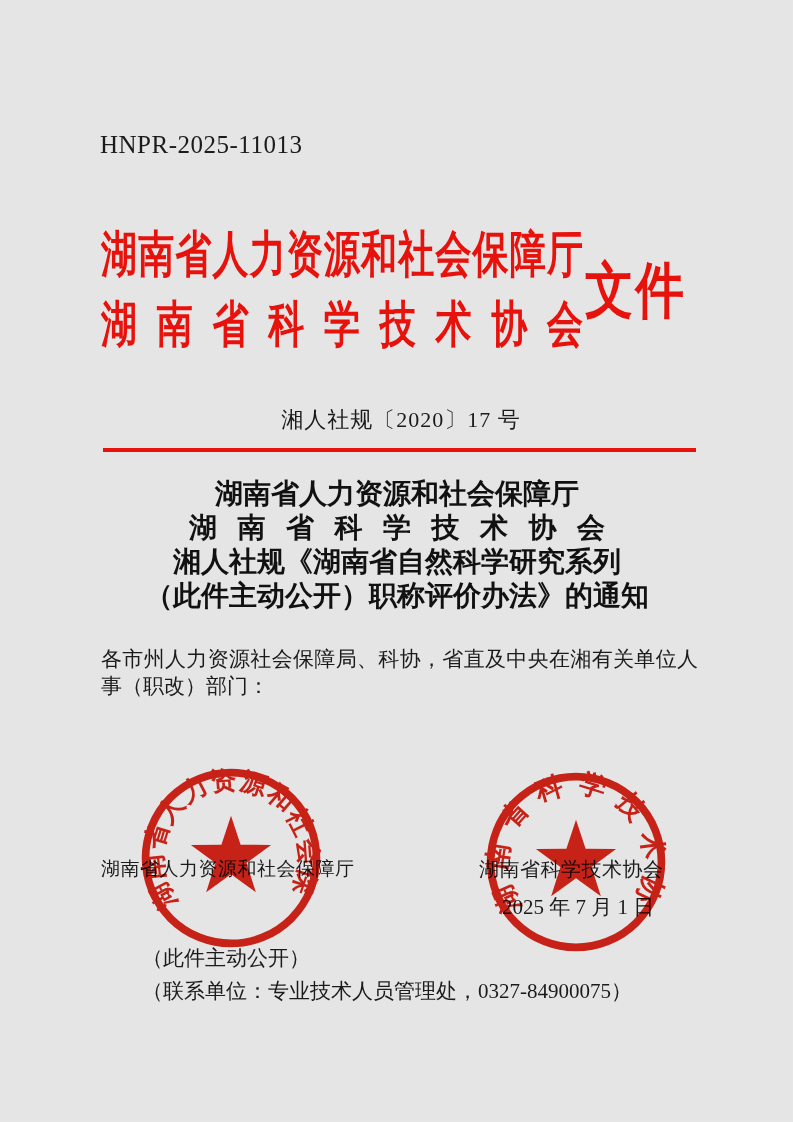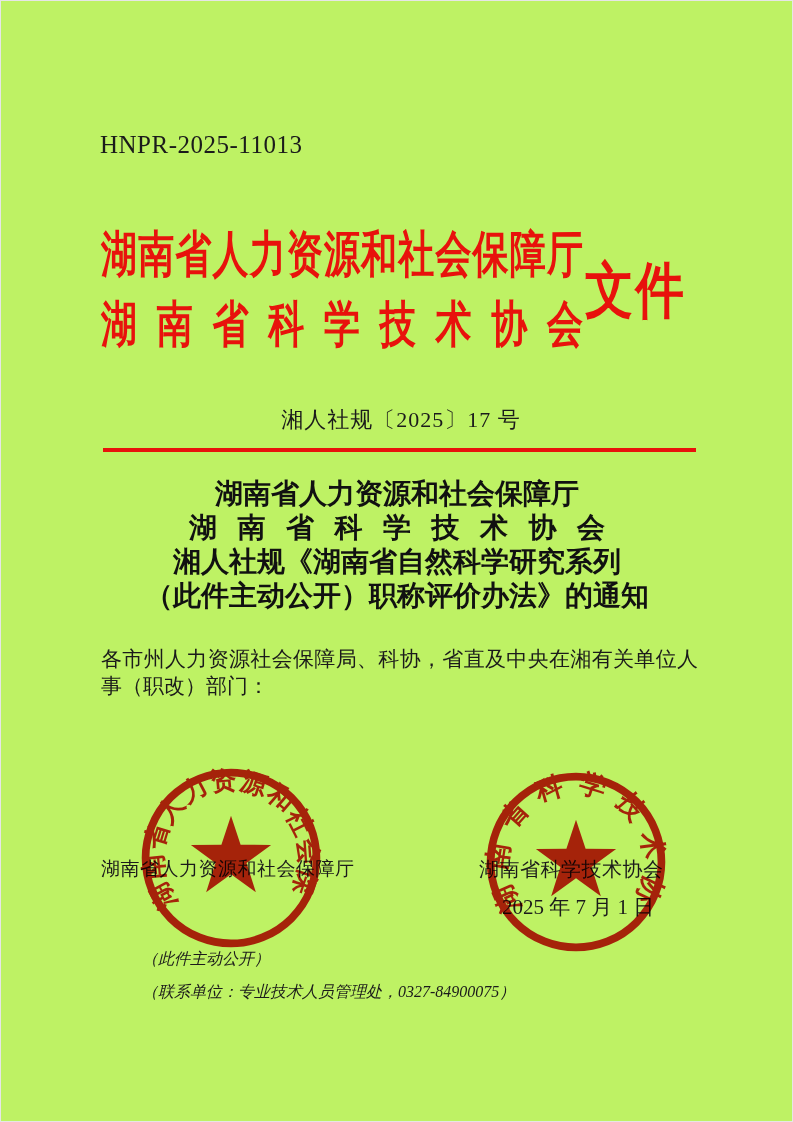--- a/index.html
+++ b/index.html
@@ -1,17 +1,17 @@
 <!DOCTYPE html>
 <html><head>
 <meta charset="utf-8">
 <style>
   html,body{margin:0;padding:0;background:#fff;}
   .page{
-    position:relative;width:793px;height:1122px;background:#bef264;
+    position:relative;width:793px;height:1122px;background:#e5e5e5;
     font-family:"Liberation Serif","DejaVu Serif",serif;color:#1b1b1b;
     overflow:hidden;border:1px solid #e6e6e6;box-sizing:border-box;
   }
   .abs{position:absolute;}
   
   .doc-code{left:99px;top:130px;font-size:25px;letter-spacing:0.5px;}
   .hdr-line{
     left:100px;width:482px;height:40px;display:flex;justify-content:space-between;
     font-size:36px;font-weight:bold;line-height:1;color:#e8120c;
     transform:scaleY(1.38);transform-origin:50% 0;
@@ -34,21 +34,21 @@
   .title-spread{display:flex;justify-content:space-between;width:416px;margin:0 auto;}
   
   .body-block{left:100px;top:645px;width:597px;font-size:21px;line-height:27px;text-align:justify;}
   .body-block p{margin:0;}
   .indent{text-indent:2em;}
   
   .sig-left{left:100px;top:855px;font-size:19px;letter-spacing:0.5px;white-space:nowrap;}
   .sig-right{left:478px;top:855px;font-size:20px;letter-spacing:0.5px;white-space:nowrap;}
   .sig-date{left:501px;top:892px;font-size:21px;white-space:nowrap;}
   
-  .footer-block{left:141px;top:941px;font-size:16px;line-height:33px;white-space:nowrap;font-style:italic;}
+  .footer-block{left:141px;top:941px;font-size:21px;line-height:33px;white-space:nowrap;}
   
   .seal{width:192px;height:192px;mix-blend-mode:multiply;opacity:0.93;}
   .seal-left{left:134px;top:761px;}
   .seal-right{left:479px;top:765px;}
   .seal text{font-family:"Liberation Serif","DejaVu Serif",serif;font-weight:bold;}
 </style>
 </head>
 <body>
 
 <div class="page">
@@ -76,21 +76,21 @@
       <span>省</span>
       <span>科</span>
       <span>学</span>
       <span>技</span>
       <span>术</span>
       <span>协</span>
       <span>会</span>
     </div>
   <div class="abs doc-word">文件</div>
 
-  <div class="abs doc-number">湘人社规〔2025〕17 号</div>
+  <div class="abs doc-number">湘人社规〔2020〕17 号</div>
   <div class="abs red-line"></div>
 
   <div class="abs title-block">
     <div>湖南省人力资源和社会保障厅</div>
     <div class="title-spread">
         <span>湖</span>
         <span>南</span>
         <span>省</span>
         <span>科</span>
         <span>学</span>

